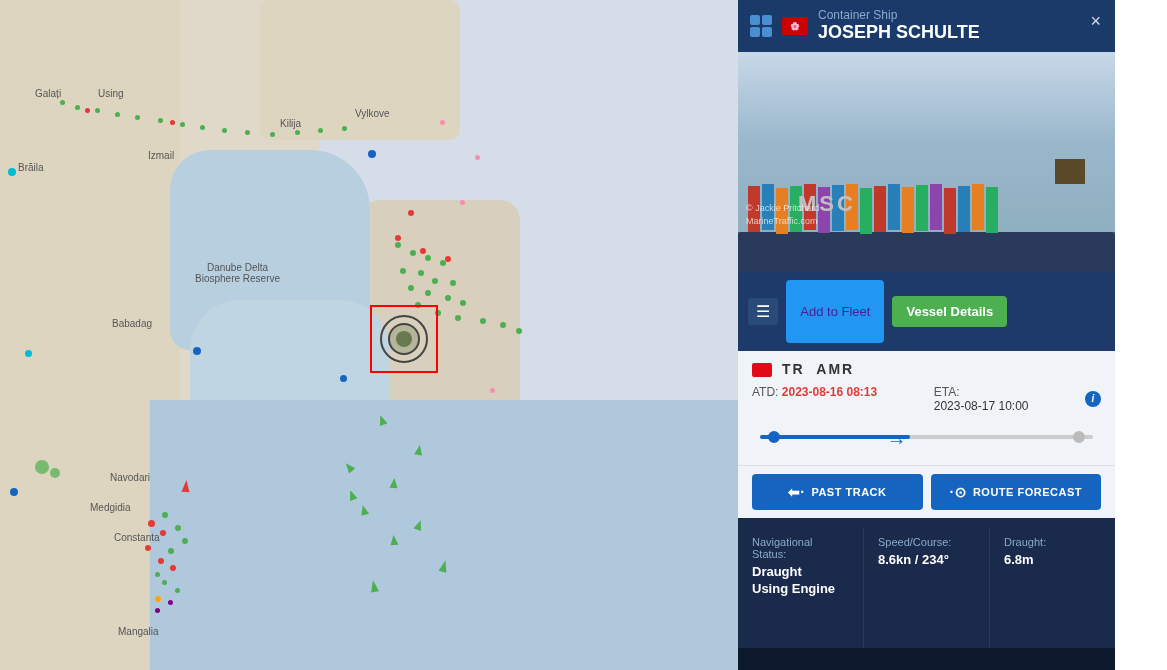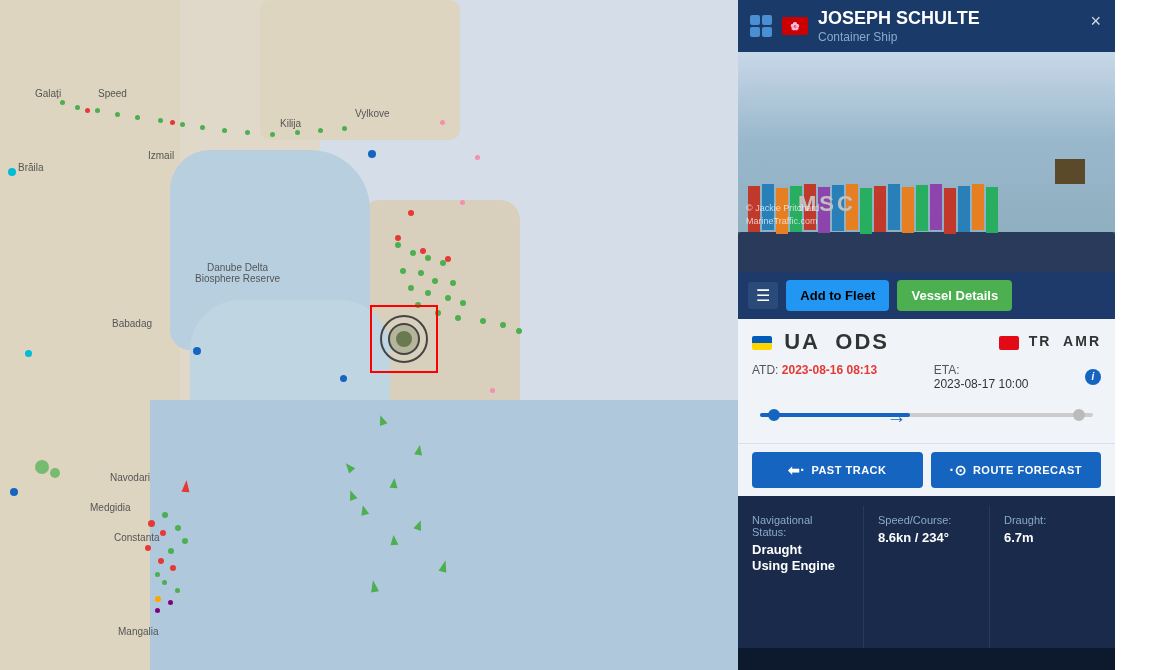--- a/index.html
+++ b/index.html
@@ -220,26 +220,26 @@
       cursor: pointer;
       padding: 4px 8px;
       background: #2a4a7a;
       border-radius: 3px;
       display: flex;
       align-items: center;
       justify-content: center;
     }
     #add-fleet-btn {
       background: #2196f3;
-      color: #000000;
+      color: #4c1d95;
       border: none;
-      padding: 8px 14px;
+      padding: 24px 14px;
       border-radius: 4px;
       font-size: 13px;
-      font-weight: bold;
+      font-weight: normal;
       cursor: pointer;
     }
     #vessel-details-btn {
       background: #4caf50;
       color: white;
       border: none;
       padding: 8px 14px;
       border-radius: 4px;
       font-size: 13px;
       font-weight: bold;
@@ -438,21 +438,21 @@
   <div class="land-region" style="top:0;left:0;width:320px;height:420px;background:#e0d8c8;border-radius:0 0 40px 0;"></div>
   <div class="land-region" style="top:0;left:0;width:180px;height:670px;background:#ddd5c0;border-radius:0;"></div>
   <div class="land-region" style="top:200px;left:360px;width:160px;height:280px;background:#d8d0bc;border-radius:20px;"></div>
   <div class="land-region" style="top:0;left:260px;width:200px;height:140px;background:#ddd5c0;border-radius:10px;"></div>
 
   <div style="position:absolute;top:150px;left:170px;width:200px;height:200px;background:#b8cfe0;border-radius:40px 60px 40px 20px;"></div>
   <div style="position:absolute;top:300px;left:190px;width:200px;height:180px;background:#c0d5e2;border-radius:50px;"></div>
   <div style="position:absolute;top:400px;left:150px;width:640px;height:270px;background:#b0c8dc;"></div>
 
   <span class="map-label" style="left:35px;top:88px">Galați</span>
-  <span class="map-label" style="left:98px;top:88px">Speed</span>
+  <span class="map-label" style="left:98px;top:88px">Using</span>
   <span class="map-label" style="left:280px;top:118px">Kilija</span>
   <span class="map-label" style="left:355px;top:108px">Vylkove</span>
   <span class="map-label" style="left:148px;top:150px">Izmail</span>
   <span class="map-label" style="left:18px;top:162px">Brăila</span>
   <span class="map-label" style="left:195px;top:262px;text-align:center">Danube Delta<br>Biosphere Reserve</span>
   <span class="map-label" style="left:112px;top:318px">Babadag</span>
   <span class="map-label" style="left:110px;top:472px">Navodari</span>
   <span class="map-label" style="left:90px;top:502px">Medgidia</span>
   <span class="map-label" style="left:114px;top:532px">Constanta</span>
   <span class="map-label" style="left:118px;top:626px">Mangalia</span>
@@ -562,22 +562,22 @@
         <span></span>
         <span></span>
     </div>
     <div class="flag-hk">
       <svg width="22" height="14" viewBox="0 0 22 14">
         <rect width="22" height="14" fill="#C00"></rect>
         <text x="11" y="10" text-anchor="middle" fill="white" font-size="8">🌸</text>
       </svg>
     </div>
     <div id="panel-header-text">
+      <div id="ship-type">Container Ship</div>
       <div id="ship-name">JOSEPH SCHULTE</div>
-      <div id="ship-type">Container Ship</div>
     </div>
     <div id="close-btn">×</div>
   </div>
 
   <div id="ship-image-container">
 
     <div class="water-line"></div>
 
     <div class="ship-hull"></div>
 
@@ -611,25 +611,20 @@
   </div>
 
   <div id="action-row">
     <div id="menu-icon-btn">☰</div>
     <button id="add-fleet-btn">Add to Fleet</button>
     <button id="vessel-details-btn">Vessel Details</button>
   </div>
 
   <div id="route-info">
     <div id="route-codes">
-      <div class="route-code-left">
-        <span class="route-flag-left"></span>
-        <span>UA</span>
-        &nbsp;<span>ODS</span>
-      </div>
       <div class="route-code-right">
         <span class="route-flag-right"></span>
         <span>TR</span>
         &nbsp;<span>AMR</span>
       </div>
     </div>
 
     <div id="time-row">
       <div class="time-block">
         <span class="time-label">ATD:</span>
@@ -671,18 +666,18 @@
         <span style="white-space:pre-line;">Draught
 Using Engine</span>
       </div>
     </div>
     <div class="nav-cell">
       <div class="nav-cell-label">Speed/Course:</div>
       <div class="nav-cell-value">8.6kn / 234°</div>
     </div>
     <div class="nav-cell">
       <div class="nav-cell-label">Draught:</div>
-      <div class="nav-cell-value">6.7m</div>
+      <div class="nav-cell-value">6.8m</div>
     </div>
   </div>
 
   <div id="bottom-bar"></div>
 </div>
 
 </body></html>

